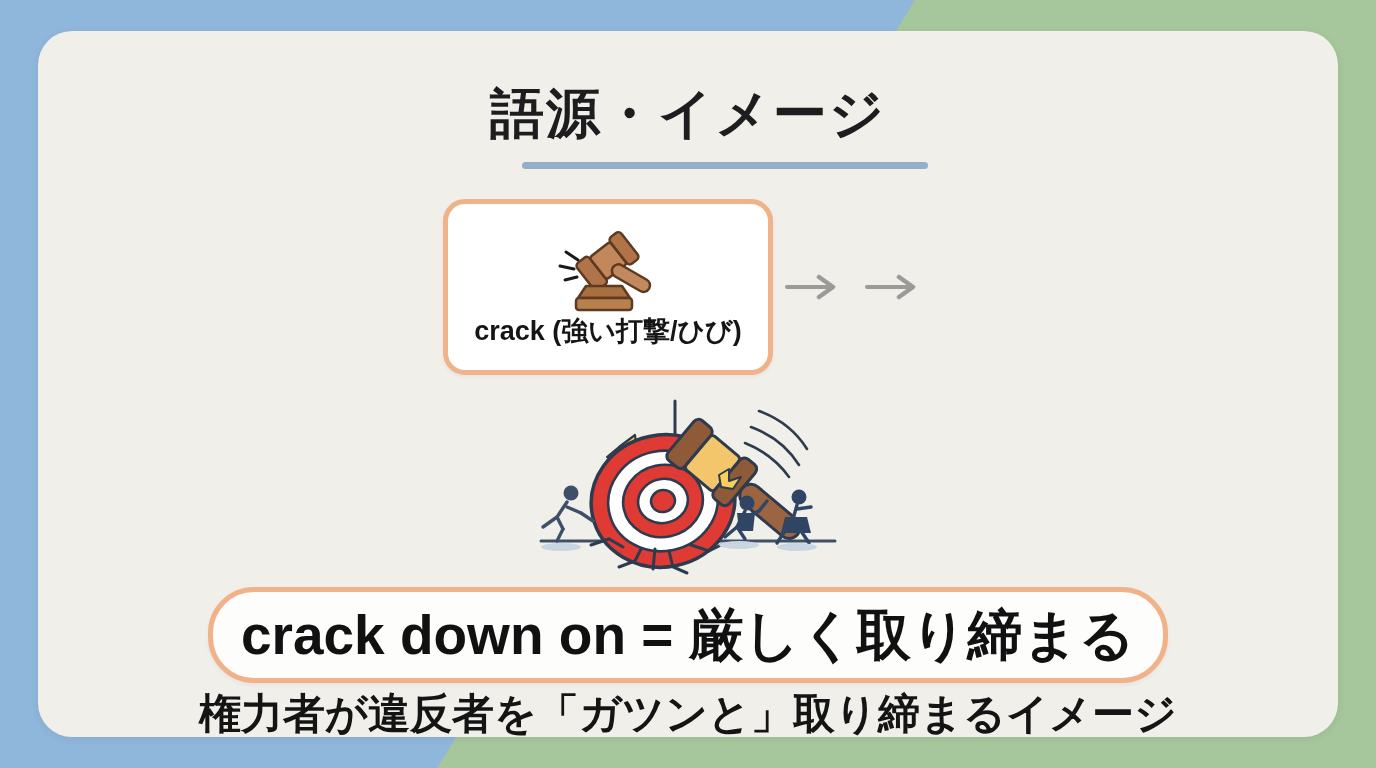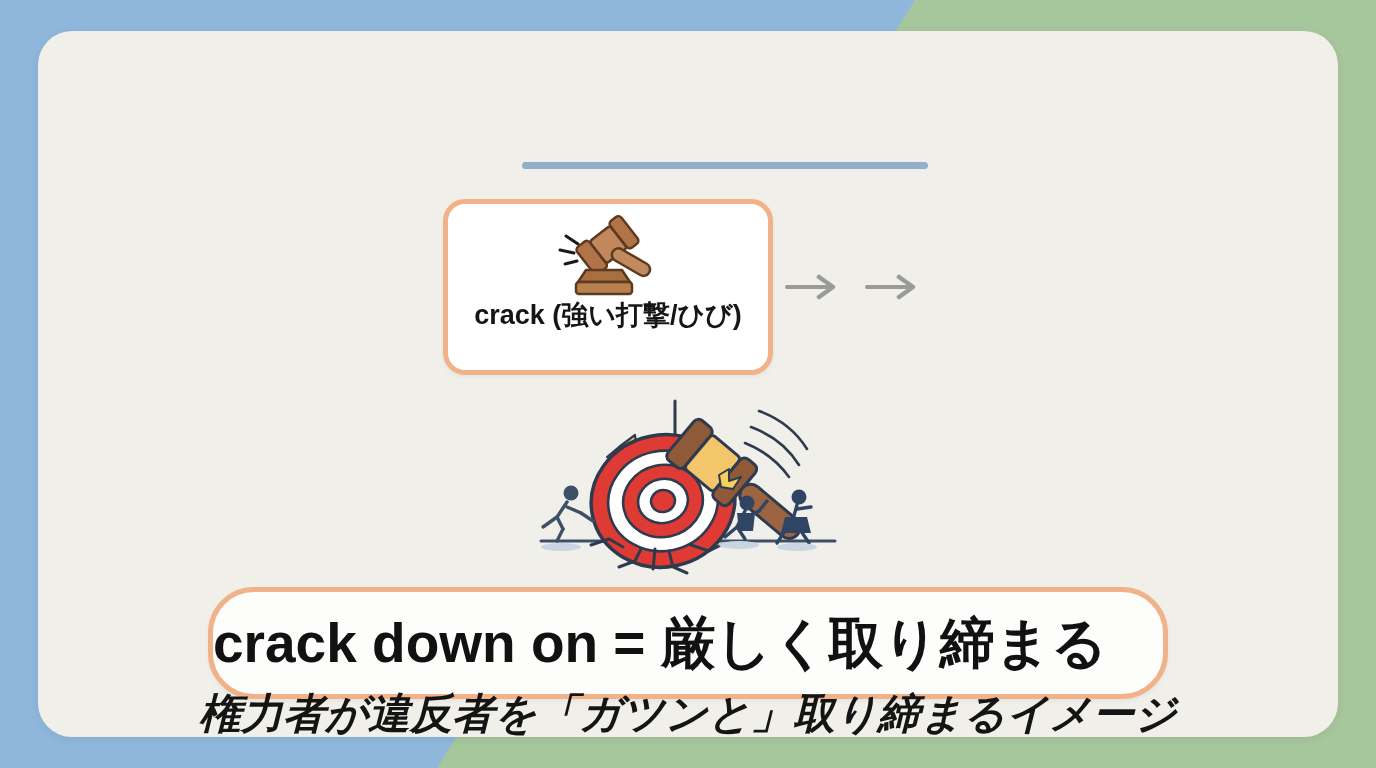--- a/index.html
+++ b/index.html
@@ -89,20 +89,21 @@
     width: 330px;
     height: 176px;
     background: #FFFFFF;
     border: 5px solid #F1B289;
     border-radius: 22px;
     box-sizing: border-box;
     display: flex;
     flex-direction: column;
     align-items: center;
     justify-content: flex-start;
+    padding-top: 16px;
     box-shadow: 0 2px 4px rgba(0,0,0,0.05);
   }
   .concept-icon {
     height: 96px;
     display: flex;
     align-items: center;
     justify-content: center;
   }
   .concept-label {
     font-size: 27px;
@@ -130,27 +131,28 @@
     height: 195px;
   }
 
   
   .result-banner {
     position: absolute;
     left: 50%;
     transform: translateX(-50%);
     top: 556px;
     width: 960px;
-    height: 112px;
+    height: 96px;
     background: #FDFDFB;
     border: 5px solid #F1B289;
     border-radius: 46px;
     box-sizing: border-box;
     display: flex;
     align-items: center;
+    justify-content: center;
     box-shadow: 0 2px 4px rgba(0,0,0,0.05);
   }
   .result-text {
     font-size: 55px;
     font-weight: 700;
     color: #111111;
     letter-spacing: 0px;
     white-space: nowrap;
     line-height: 1;
   }
@@ -160,33 +162,35 @@
     position: absolute;
     left: 0;
     right: 0;
     top: 660px;
     text-align: center;
     font-size: 42px;
     font-weight: 700;
     color: #141414;
     white-space: nowrap;
     line-height: 1.1;
-    font-style: italic;
   }
 </style>
 </head>
 <body>
 
 <div id="stage">
 
   <div class="bg-blue"></div>
   <div class="bg-green"></div>
 
   <div class="card-panel">
 
+    <div class="title-wrap">
+      <span class="title-text">語源・イメージ</span>
+    </div>
     <div class="title-rule"></div>
 
     <div class="cards-row">
 
       <div class="concept-card">
         <div class="concept-icon">
           <svg width="120" height="92" viewBox="0 0 120 92" aria-hidden="true">
 
             <g stroke="#1A1A1A" stroke-width="3" stroke-linecap="round">
               <line x1="18" y1="30" x2="30" y2="38"></line>

